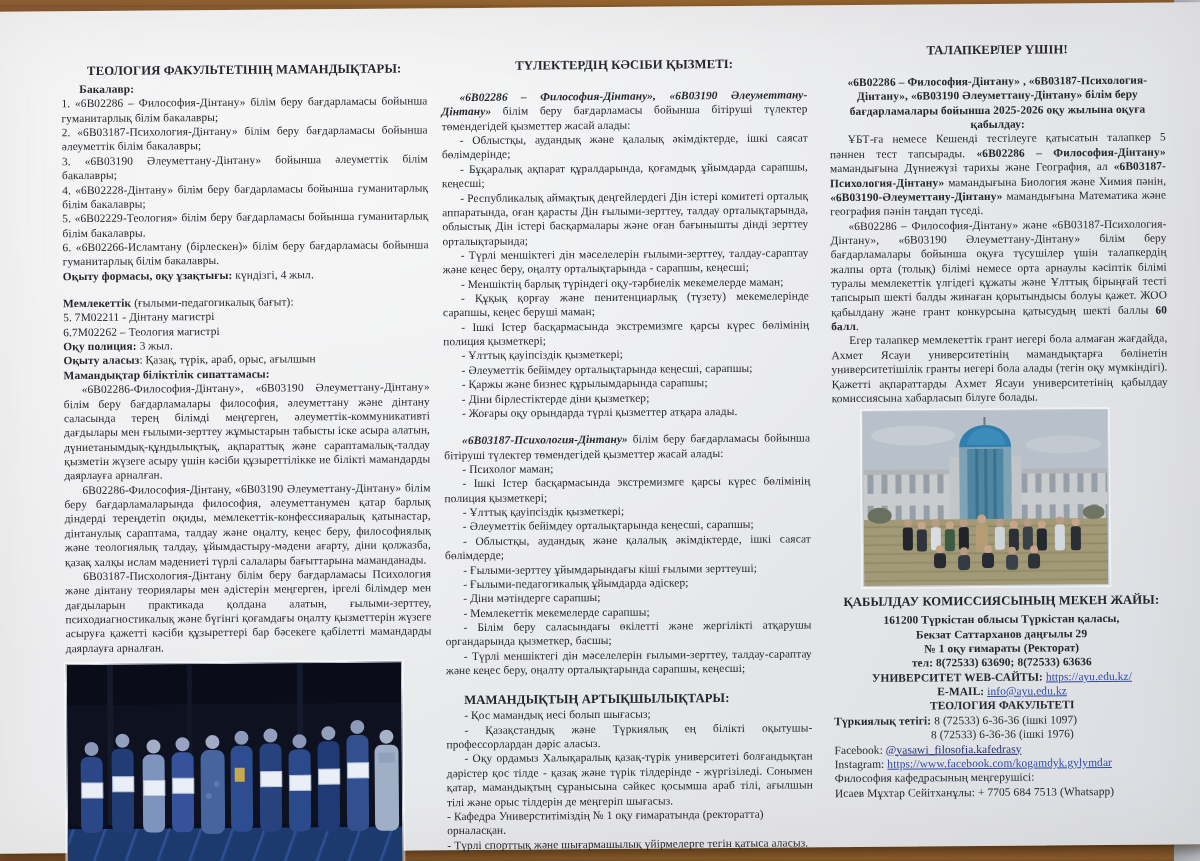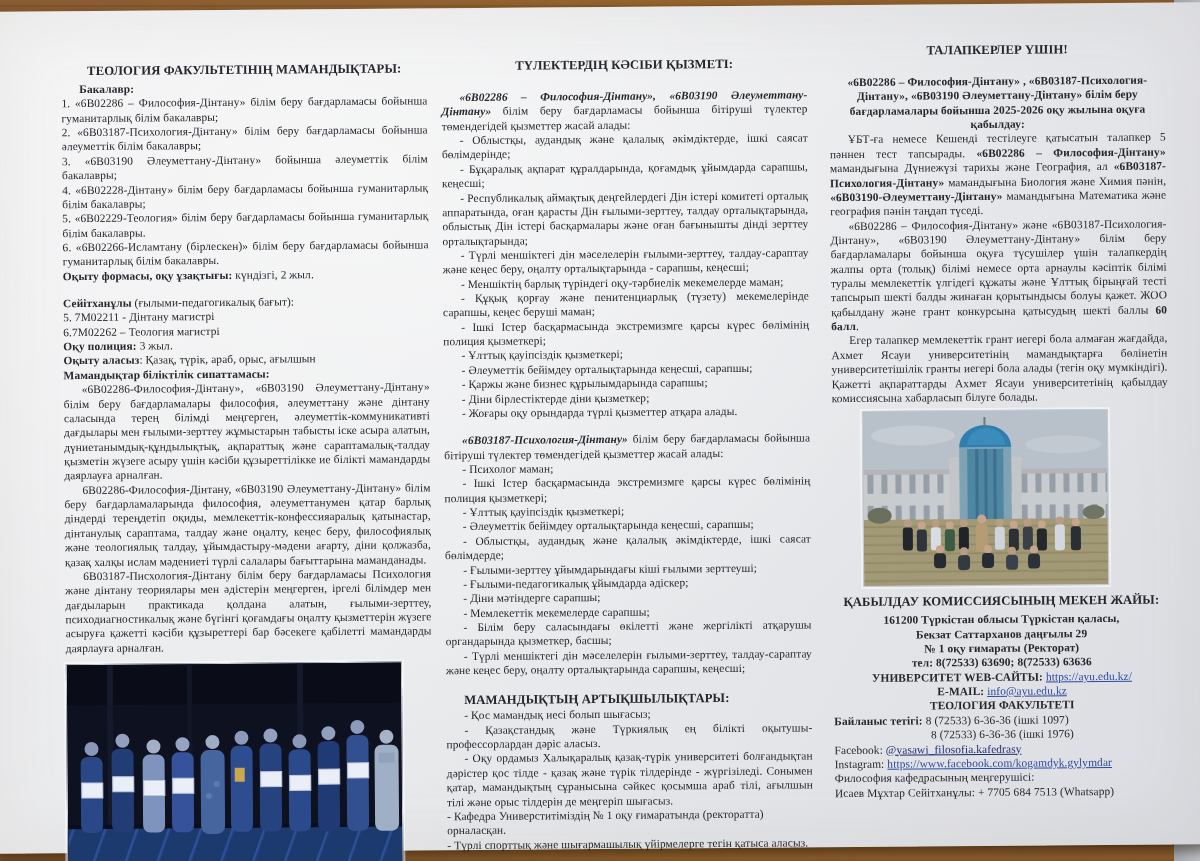--- a/index.html
+++ b/index.html
@@ -65,23 +65,23 @@
   <div class="paper">
     <div class="col col-1">
         <div class="blk h">ТЕОЛОГИЯ ФАКУЛЬТЕТІНІҢ МАМАНДЫҚТАРЫ:</div>
         <div class="blk ind lft b">Бакалавр:</div>
         <div class="blk">1. «6В02286 – Философия-Дінтану» білім беру бағдарламасы бойынша гуманитарлық білім бакалавры;</div>
         <div class="blk">2. «6В03187-Психология-Дінтану» білім беру бағдарламасы бойынша әлеуметтік білім бакалавры;</div>
         <div class="blk">3. «6В03190 Әлеуметтану-Дінтану» бойынша әлеуметтік білім бакалавры;</div>
         <div class="blk">4. «6В02228-Дінтану» білім беру бағдарламасы бойынша гуманитарлық білім бакалавры;</div>
         <div class="blk">5. «6В02229-Теология» білім беру бағдарламасы бойынша гуманитарлық білім бакалавры.</div>
         <div class="blk">6. «6В02266-Исламтану (бірлескен)» білім беру бағдарламасы бойынша гуманитарлық білім бакалавры.</div>
-        <div class="blk lft"><span class="b">Оқыту формасы, оқу ұзақтығы:</span><span> күндізгі, 2 жыл.</span></div>
-        <div class="sp"></div>
-        <div class="blk lft"><span class="b">Сейітханұлы</span><span> (ғылыми-педагогикалық бағыт):</span></div>
+        <div class="blk lft"><span class="b">Оқыту формасы, оқу ұзақтығы:</span><span> күндізгі, 4 жыл.</span></div>
+        <div class="sp"></div>
+        <div class="blk lft"><span class="b">Мемлекеттік</span><span> (ғылыми-педагогикалық бағыт):</span></div>
         <div class="blk lft">5. 7М02211 - Дінтану магистрі</div>
         <div class="blk lft">6.7М02262 – Теология магистрі</div>
         <div class="blk lft"><span class="b">Оқу полиция:</span><span> 3 жыл.</span></div>
         <div class="blk lft"><span class="b">Оқыту аласыз</span><span>: Қазақ, түрік, араб, орыс, ағылшын</span></div>
         <div class="blk lft b">Мамандықтар біліктілік сипаттамасы:</div>
         <div class="blk ind">«6В02286-Философия-Дінтану», «6В03190 Әлеуметтану-Дінтану» білім беру бағдарламалары философия, әлеуметтану және дінтану саласында терең білімді меңгерген, әлеуметтік-коммуникативті дағдылары мен ғылыми-зерттеу жұмыстарын табысты іске асыра алатын, дүниетанымдық-құндылықтық, ақпараттық және сараптамалық-талдау қызметін жүзеге асыру үшін кәсіби құзыреттілікке ие білікті мамандарды даярлауға арналған.</div>
         <div class="blk ind">6В02286-Философия-Дінтану, «6В03190 Әлеуметтану-Дінтану» білім беру бағдарламаларында философия, әлеуметтанумен қатар барлық діндерді тереңдетіп оқиды, мемлекеттік-конфессияаралық қатынастар, дінтанулық сараптама, талдау және оңалту, кеңес беру, философиялық және теологиялық талдау, ұйымдастыру-мәдени ағарту, діни қолжазба, қазақ халқы ислам мәдениеті түрлі салалары бағыттарына маманданады.</div>
         <div class="blk ind">6В03187-Писхология-Дінтану білім беру бағдарламасы Психология және дінтану теориялары мен әдістерін меңгерген, іргелі білімдер мен дағдыларын практикада қолдана алатын, ғылыми-зерттеу, психодиагностикалық және бүгінгі қоғамдағы оңалту қызметтерін жүзеге асыруға қажетті кәсіби құзыреттері бар бәсекеге қабілетті мамандарды даярлауға арналған.</div>
         <div class="photo stage">
     <svg width="334" height="216" viewBox="0 0 334 216" xmlns="http://www.w3.org/2000/svg">
@@ -314,21 +314,21 @@
     </svg>
   </div>
         <div class="blk h">ҚАБЫЛДАУ КОМИССИЯСЫНЫҢ МЕКЕН ЖАЙЫ:</div>
         <div class="blk ctr b">161200 Түркістан облысы Түркістан қаласы,</div>
         <div class="blk ctr b">Бекзат Саттарханов даңғылы 29</div>
         <div class="blk ctr b">№ 1 оқу ғимараты (Ректорат)</div>
         <div class="blk ctr b">тел: 8(72533) 63690;  8(72533) 63636</div>
         <div class="blk ctr"><span class="b">УНИВЕРСИТЕТ WEB-САЙТЫ: </span><span class="lnk">https://ayu.edu.kz/</span></div>
         <div class="blk ctr"><span class="b">E-MAIL: </span><span class="lnk">info@ayu.edu.kz</span></div>
         <div class="blk ctr b">ТЕОЛОГИЯ ФАКУЛЬТЕТІ</div>
-        <div class="blk lft"><span class="b">Байланыс тетігі: </span><span> 8 (72533) 6-36-36 (ішкі 1097)</span></div>
+        <div class="blk lft"><span class="b">Түркиялық тетігі: </span><span> 8 (72533) 6-36-36 (ішкі 1097)</span></div>
         <div class="blk ctr">8 (72533) 6-36-36 (ішкі 1976)</div>
         <div class="blk lft"><span>Facebook:      </span><span class="lnk dark">@yasawi_filosofia.kafedrasy</span></div>
         <div class="blk lft"><span>Instagram:      </span><span class="lnk">https://www.facebook.com/kogamdyk.gylymdar</span></div>
         <div class="blk lft">Философия кафедрасының меңгерушісі:</div>
         <div class="blk lft">Исаев Мұхтар Сейітханұлы: + 7705 684 7513 (Whatsapp)</div>
       </div>
   </div>
 </div>
 
 </body></html>

